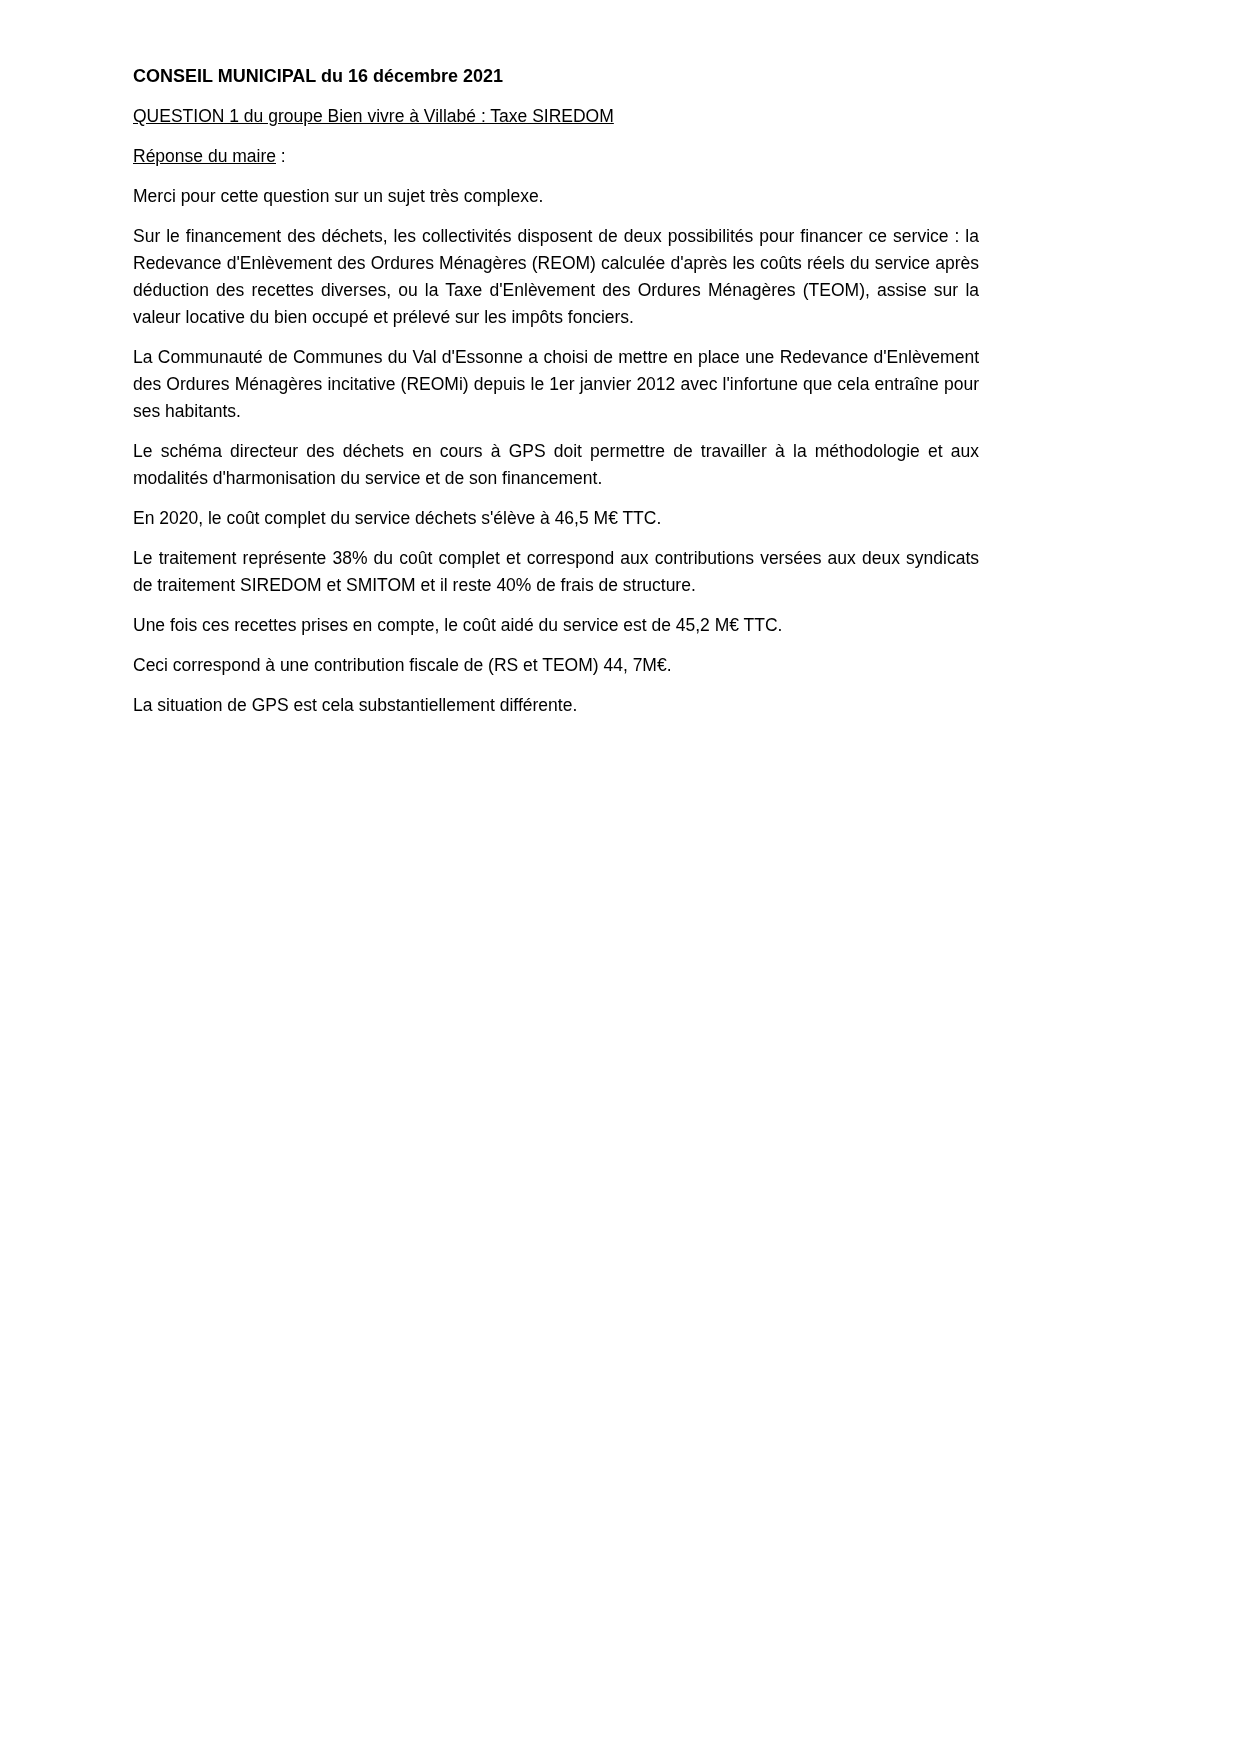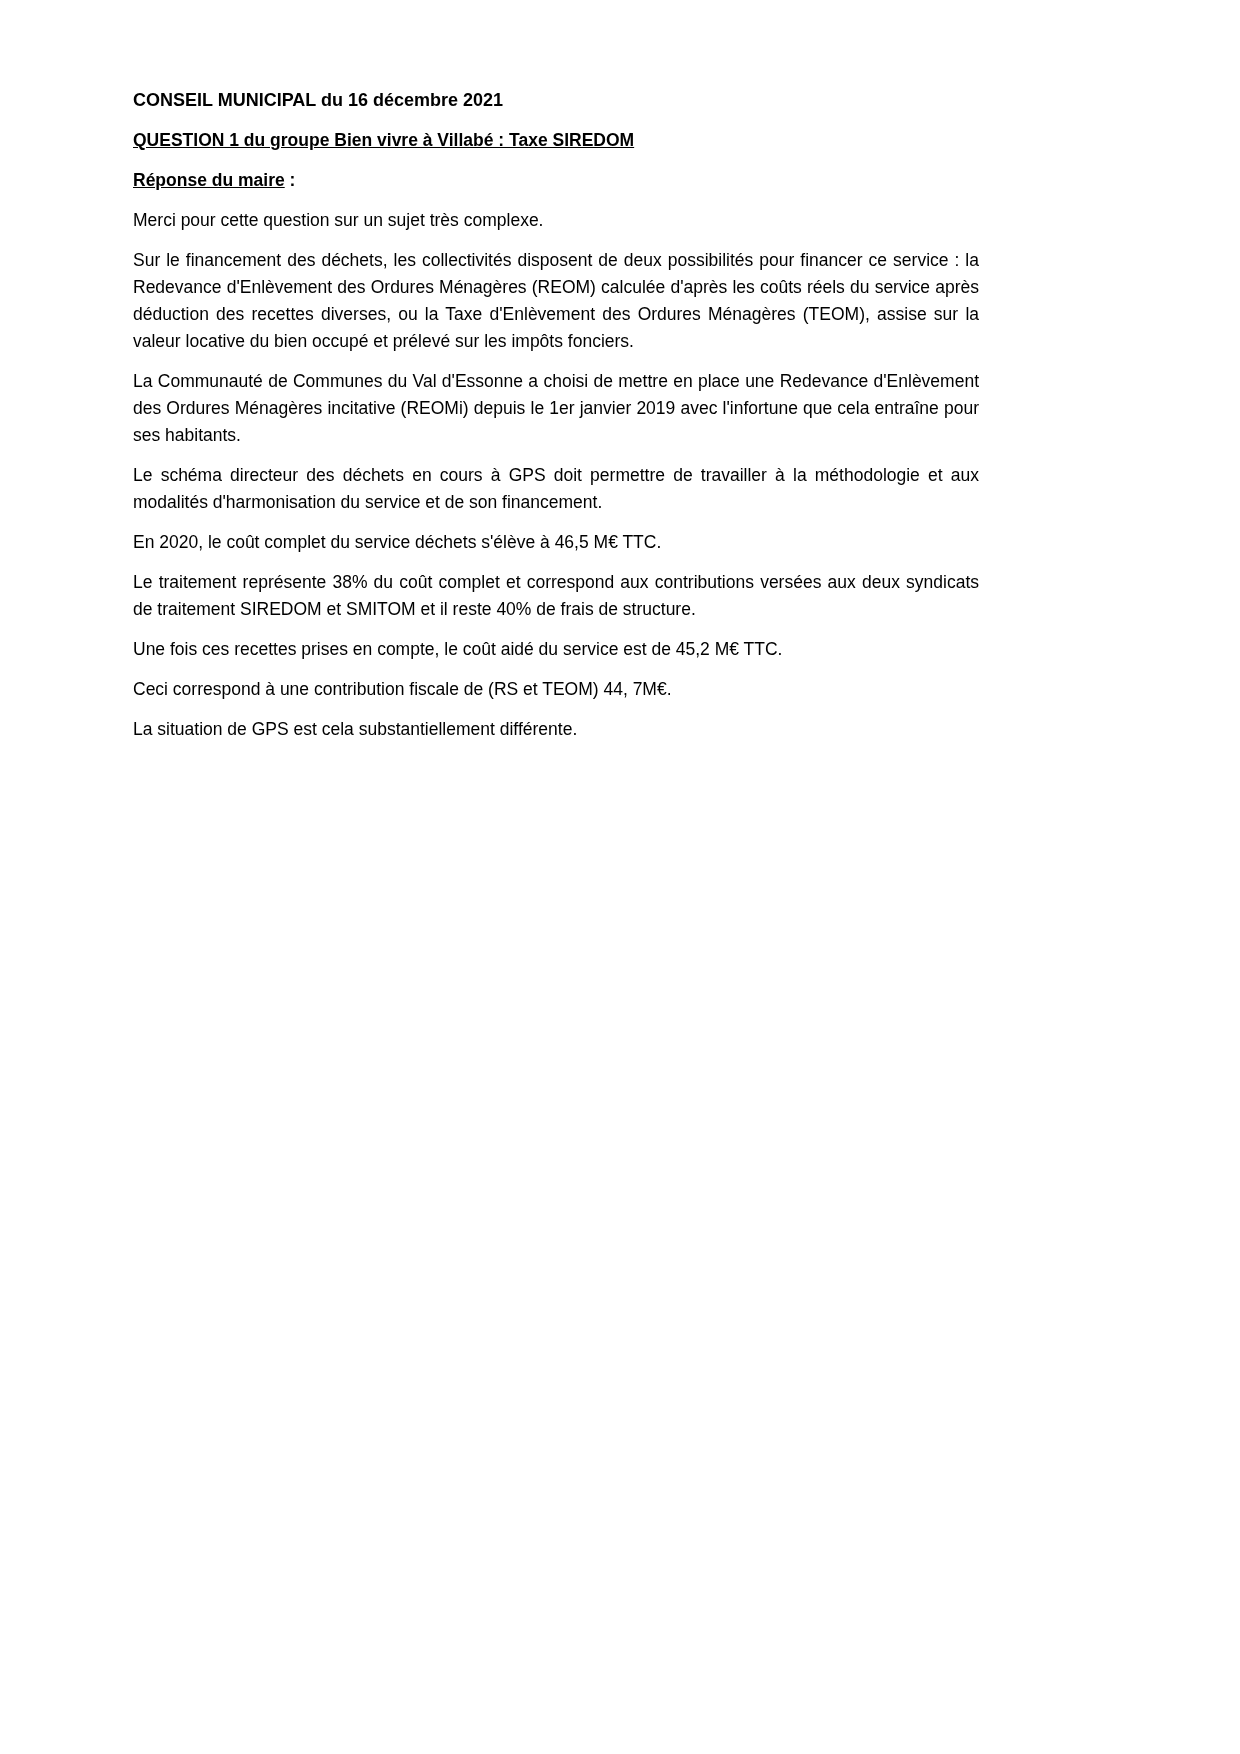--- a/index.html
+++ b/index.html
@@ -10,32 +10,31 @@
   .page {
     position: relative;
     width: 1240px;
     height: 1754px;
     box-sizing: border-box;
     background: #ffffff;
     color: #000000;
     font-family: "Liberation Sans", sans-serif;
     font-size: 17.5px;
     line-height: 27px;
-    padding: 87px 253px 0 133px;
+    padding: 63px 253px 0 133px;
   }
   .doc-title {
     font-size: 18px;
     font-weight: bold;
     margin: 0 0 13px 0;
     line-height: 27px;
   }
   .heading {
     margin: 0 0 13px 0;
     line-height: 27px;
-    font-weight: bold;
   }
   .underline {
     text-decoration: underline;
   }
   .body-para {
     margin: 0 8px 13px 0;
     text-align: justify;
     line-height: 27px;
   }
 </style>
@@ -45,21 +44,21 @@
 <div class="page">
 
   <h1 class="doc-title">CONSEIL MUNICIPAL du 16 décembre 2021</h1>
 
   <p class="heading underline">QUESTION 1 du groupe Bien vivre à Villabé : Taxe SIREDOM</p>
 
   <p class="heading"><span class="underline">Réponse du maire</span><span> :</span></p>
 
   <p class="body-para">Merci pour cette question sur un sujet très complexe.</p>
   <p class="body-para">Sur le financement des déchets, les collectivités disposent de deux possibilités pour financer ce service : la Redevance d'Enlèvement des Ordures Ménagères (REOM) calculée d'après les coûts réels du service après déduction des recettes diverses, ou la Taxe d'Enlèvement des Ordures Ménagères (TEOM), assise sur la valeur locative du bien occupé et prélevé sur les impôts fonciers.</p>
-  <p class="body-para">La Communauté de Communes du Val d'Essonne a choisi de mettre en place une Redevance d'Enlèvement des Ordures Ménagères incitative (REOMi) depuis le 1er janvier 2019 avec l'infortune que cela entraîne pour ses habitants.</p>
+  <p class="body-para">La Communauté de Communes du Val d'Essonne a choisi de mettre en place une Redevance d'Enlèvement des Ordures Ménagères incitative (REOMi) depuis le 1er janvier 2012 avec l'infortune que cela entraîne pour ses habitants.</p>
   <p class="body-para">Le schéma directeur des déchets en cours à GPS doit permettre de travailler à la méthodologie et aux modalités d'harmonisation du service et de son financement.</p>
   <p class="body-para">En 2020, le coût complet du service déchets s'élève à 46,5 M€ TTC.</p>
   <p class="body-para">Le traitement représente 38% du coût complet et correspond aux contributions versées aux deux syndicats de traitement SIREDOM et SMITOM et il reste 40% de frais de structure.</p>
   <p class="body-para">Une fois ces recettes prises en compte, le coût aidé du service est de 45,2 M€ TTC.</p>
   <p class="body-para">Ceci correspond à une contribution fiscale de (RS et TEOM) 44, 7M€.</p>
   <p class="body-para">La situation de GPS est cela substantiellement différente.</p>
 
 </div>
 
 </body></html>

